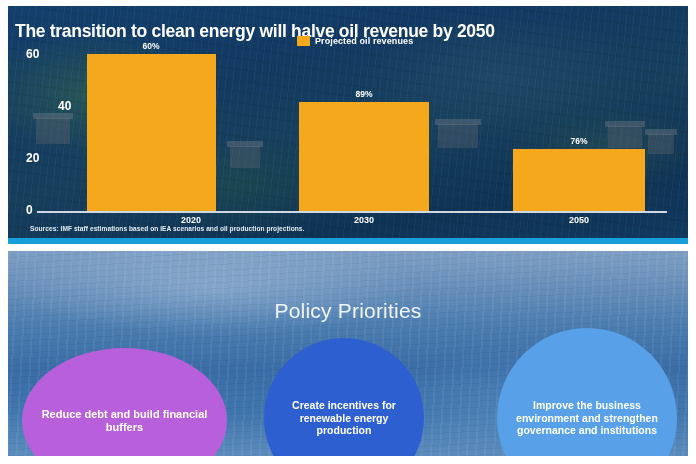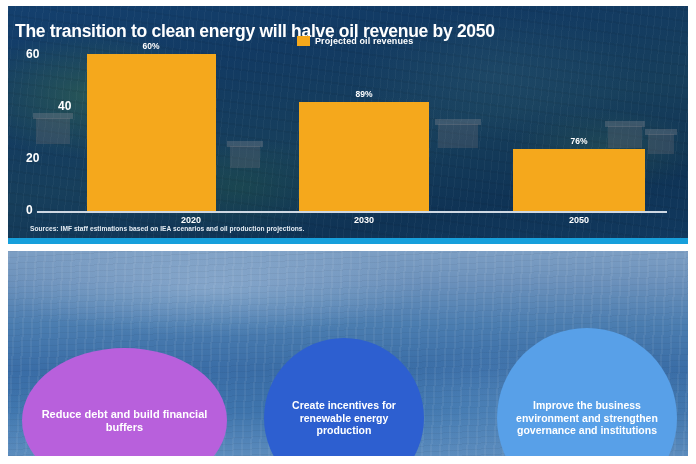--- a/index.html
+++ b/index.html
@@ -153,20 +153,21 @@
 
     <div class="source">Sources: IMF staff estimations based on IEA scenarios and oil production projections.</div>
   </div>
 
   <div class="cyan-strip"></div>
   <div class="white-gap"></div>
 
   <div class="policy-panel">
     <div class="water-tex"></div>
 
+    <div class="region-sub">Policy Priorities</div>
 
     <div class="bubble" style="left:14px;top:97px;width:205px;height:145px;background:#B860DC;font-size:11px;">
       <span>Reduce debt and build financial buffers</span>
     </div>
 
     <div class="bubble" style="left:256px;top:87px;width:160px;height:160px;background:#2D5FD0;font-size:10.5px;">
       <span>Create incentives for renewable energy production</span>
     </div>
 
     <div class="bubble" style="left:489px;top:77px;width:180px;height:180px;background:#58A0E8;font-size:10.5px;">

